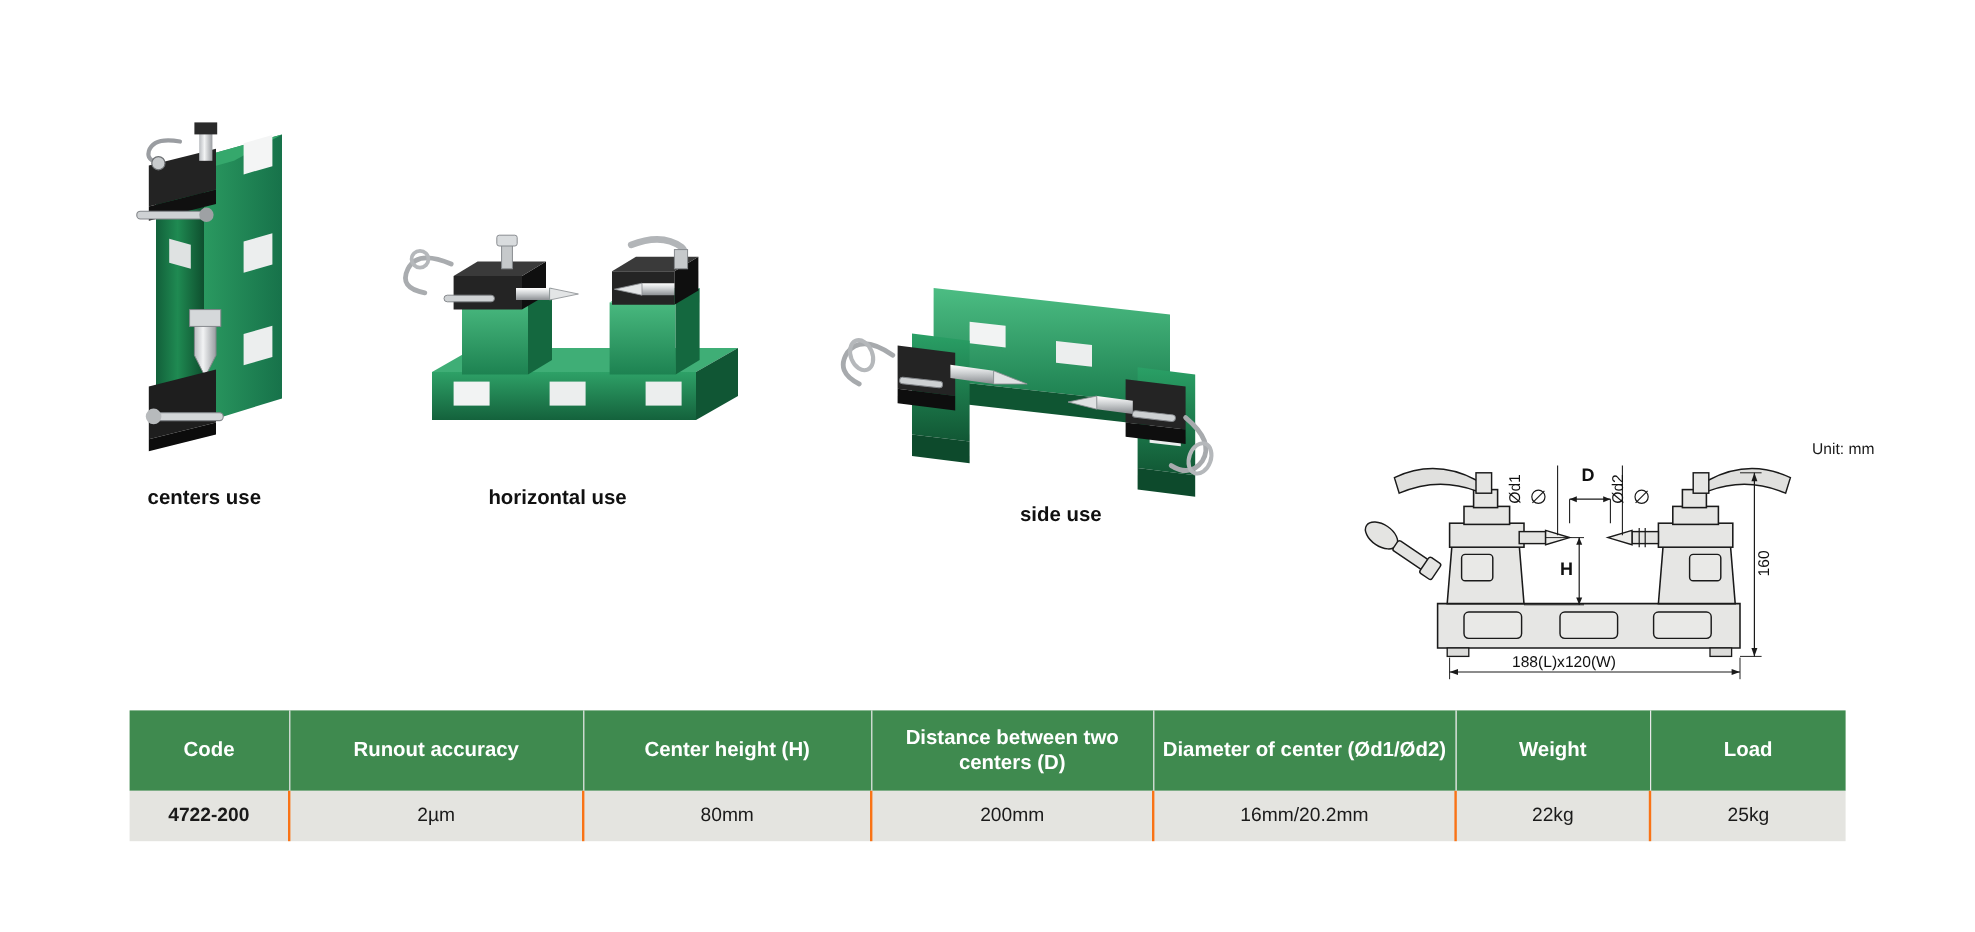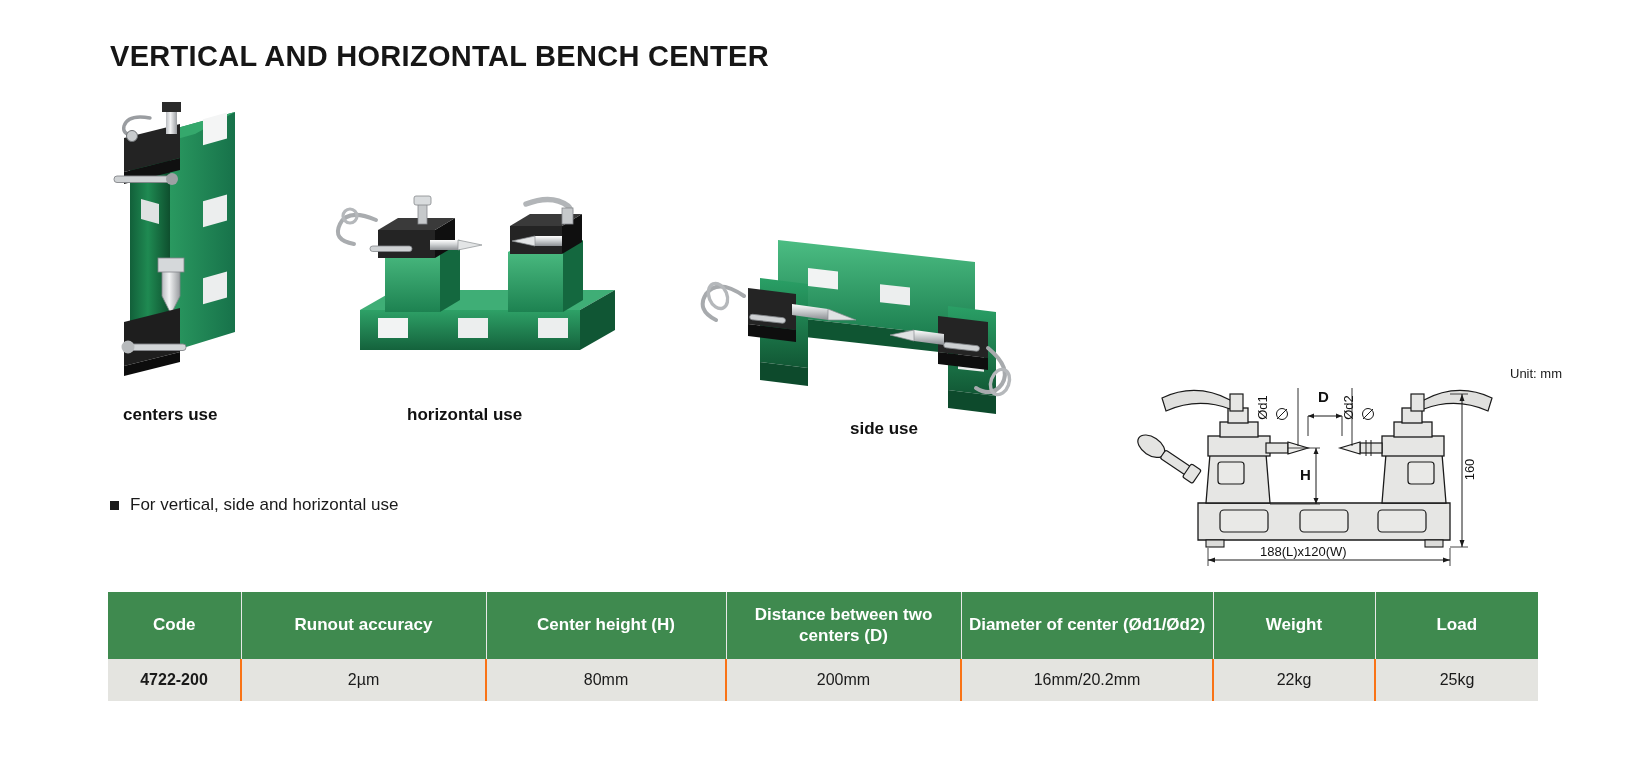--- a/index.html
+++ b/index.html
@@ -76,21 +76,20 @@
     height:24px;
   }
   .table td:last-child{border-right:none;margin-left:48px;}
   .table td.code{font-weight:bold;}
 </style>
 </head>
 <body>
 
 <div class="page">
 
-  <div class="title">VERTICAL AND HORIZONTAL BENCH CENTER</div>
 
   <div class="photos">
 
     <svg class="photo" style="left:110px;top:5px;" width="180" height="290" viewBox="0 0 180 290">
       <defs>
         <linearGradient id="gv1" x1="0" y1="0" x2="1" y2="0">
           <stop offset="0" stop-color="#12603a"></stop>
           <stop offset="0.45" stop-color="#1f8a52"></stop>
           <stop offset="1" stop-color="#0e4f2e"></stop>
         </linearGradient>
@@ -243,24 +242,20 @@
 
       <path d="M288 118 q24 20 14 36 q-10 14 -26 4" stroke="#a7aaad" stroke-width="4" fill="none" stroke-linecap="round"></path>
       <ellipse cx="300" cy="152" rx="9" ry="13" fill="none" stroke="#b5b8bb" stroke-width="3.4" transform="rotate(20 300 152)"></ellipse>
 
       <rect x="50" y="84" width="36" height="5.5" rx="2.7" fill="#cdd0d2" stroke="#83868a" stroke-width="0.8" transform="rotate(6.4 50 84)"></rect>
       <rect x="244" y="112" width="36" height="5.5" rx="2.7" fill="#cdd0d2" stroke="#83868a" stroke-width="0.8" transform="rotate(6.4 244 112)"></rect>
     </svg>
     <div class="caption" style="left:850px;top:324px;">side use</div>
   </div>
 
-  <div class="bullet-row">
-    <span class="bullet-sq"></span>
-    <span class="bullet-txt">For vertical, side and horizontal use</span>
-  </div>
 
   <div class="drawing">
 
     <div class="unit-label">Unit: mm</div>
 
     <svg width="480" height="225" viewBox="0 0 480 225">
 
       <path d="M78 145 L330 145 L330 182 L78 182 Z" fill="#e6e6e4" stroke="#1a1a1a" stroke-width="1.3"></path>
 
       <rect x="86" y="182" width="18" height="7" fill="#dcdcda" stroke="#1a1a1a" stroke-width="1.1"></rect>

